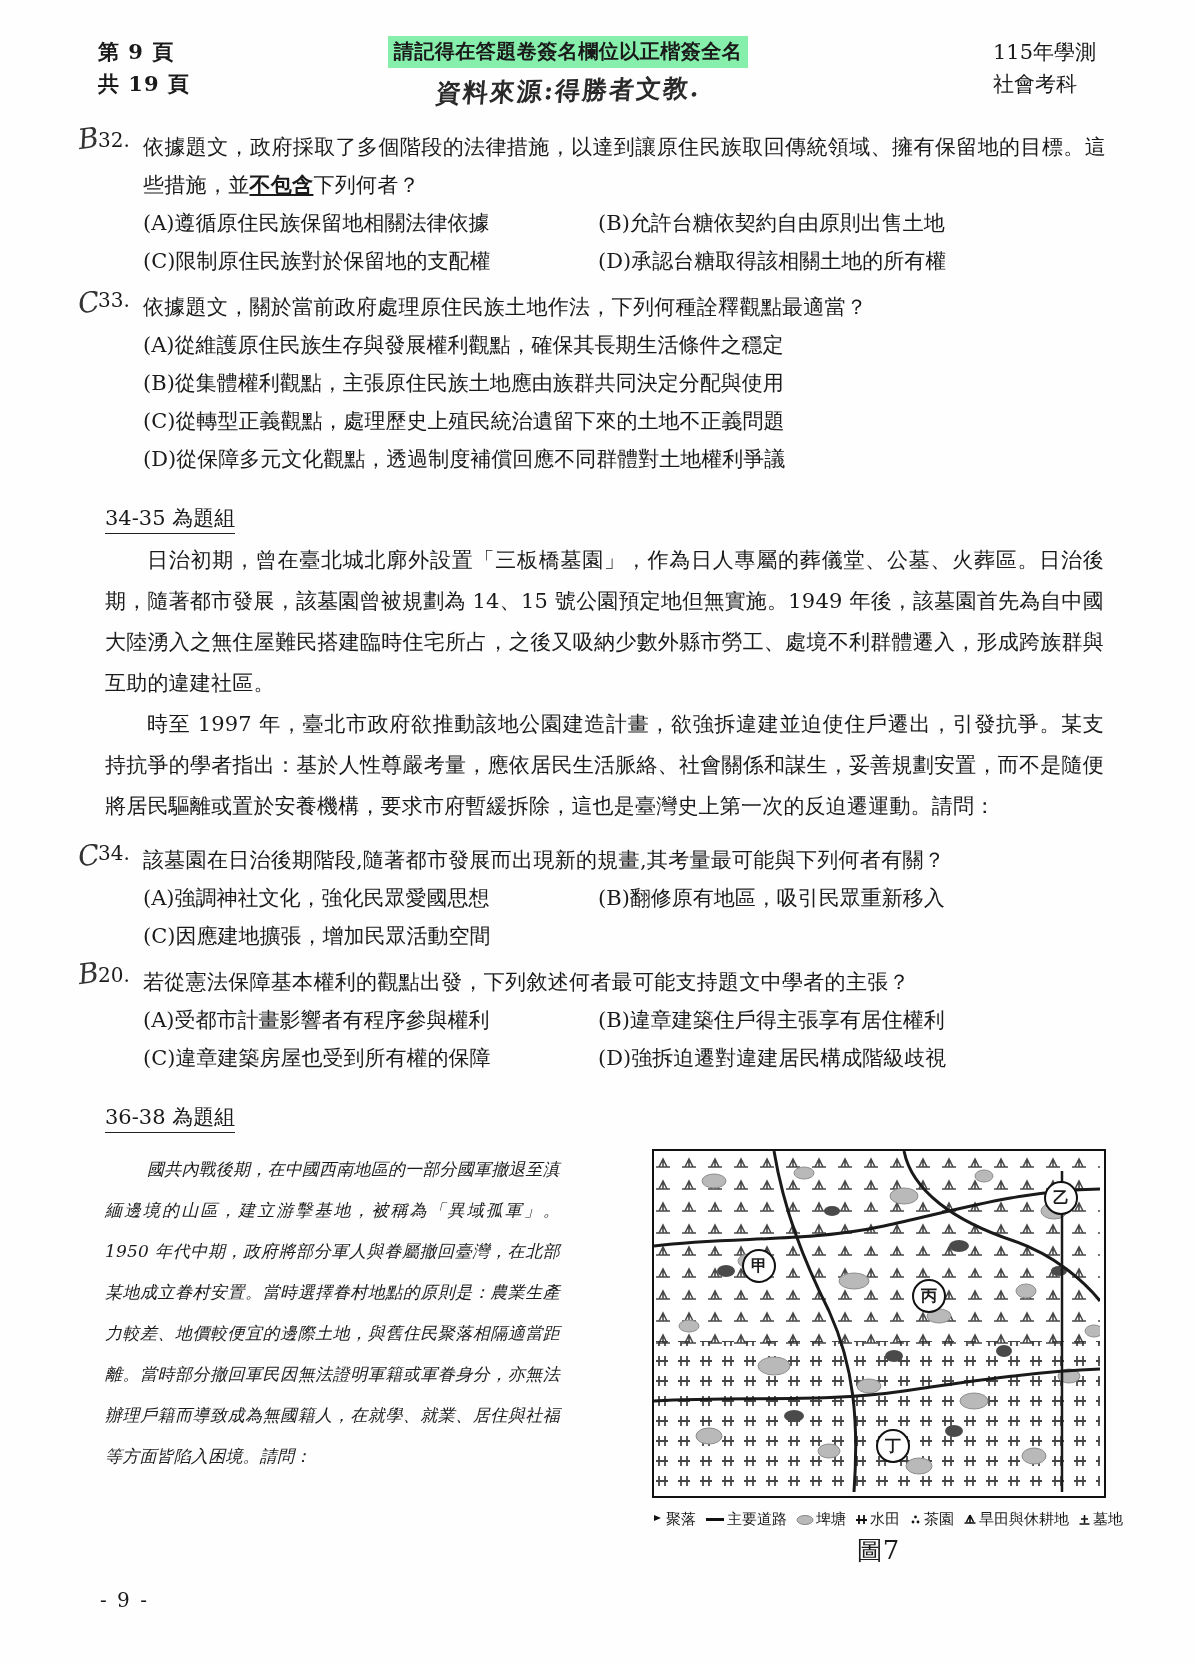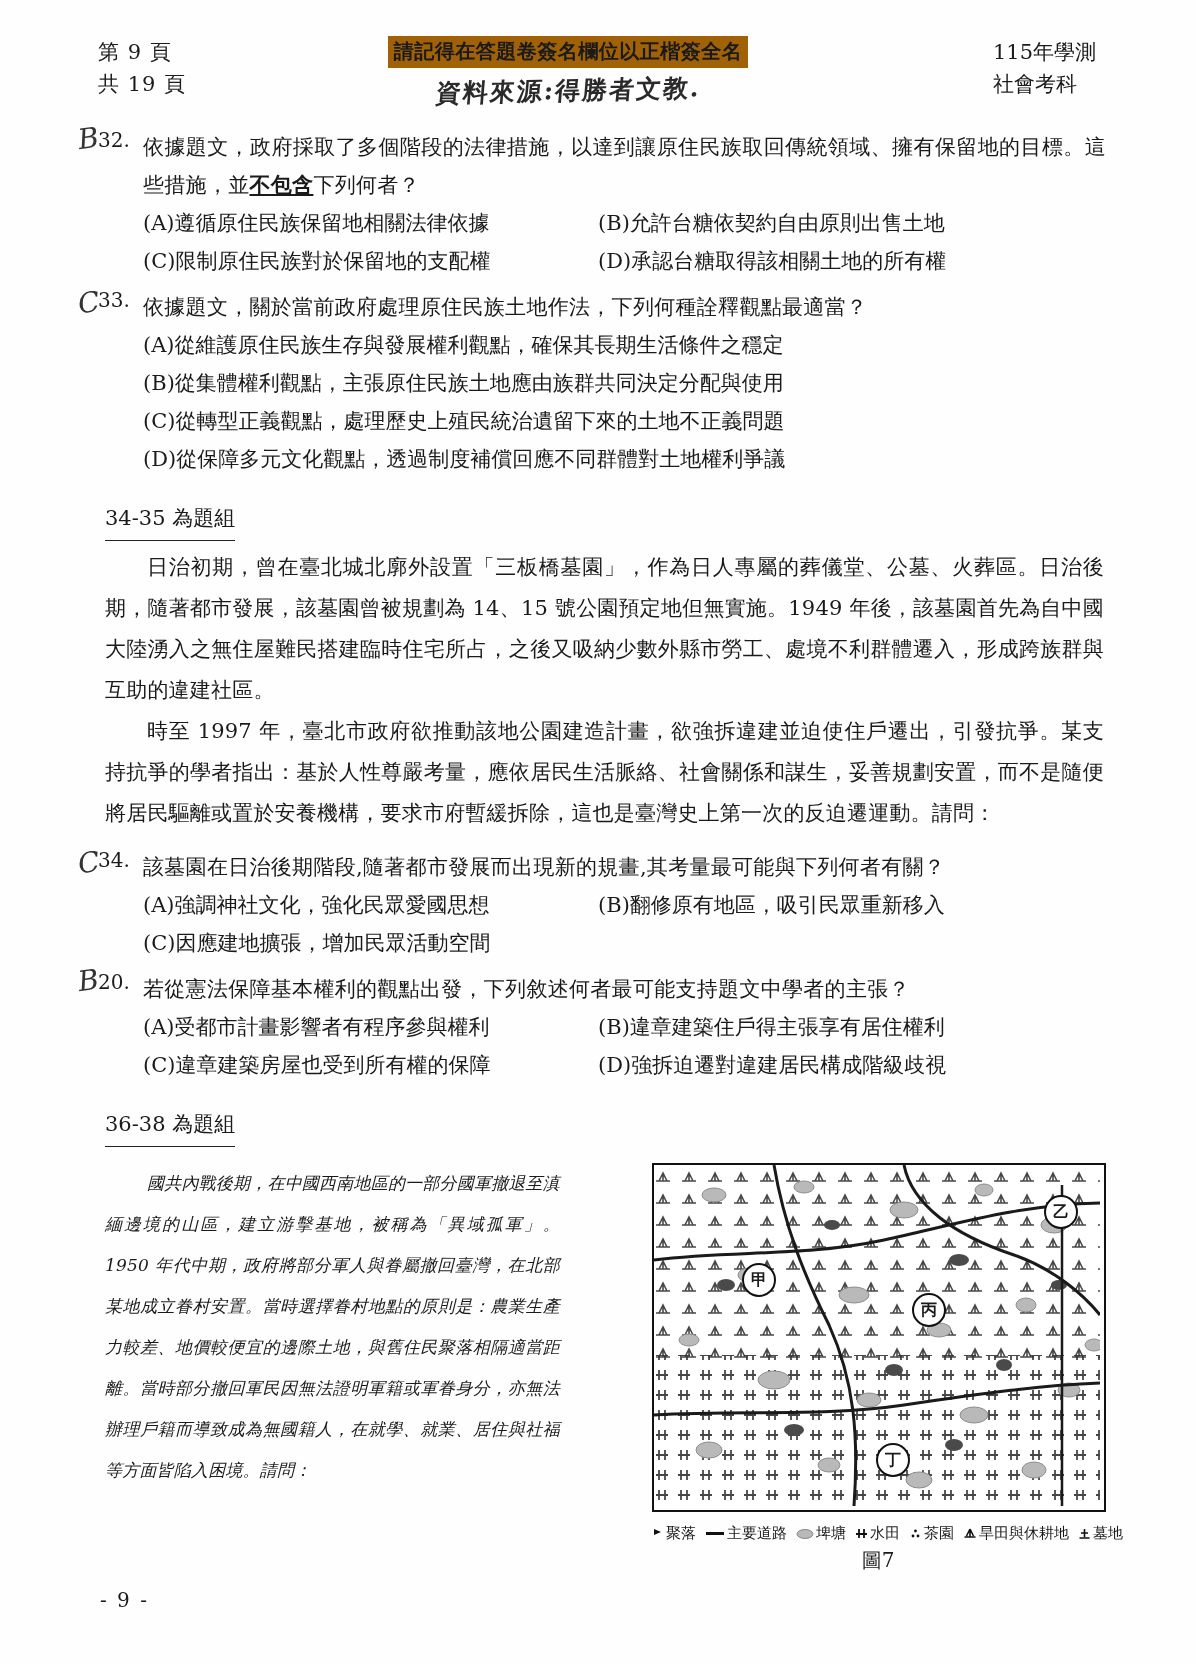--- a/index.html
+++ b/index.html
@@ -10,27 +10,27 @@
     color:#1a1a1a;
     position:relative;
     overflow:hidden;
   }
   .page { position:absolute; inset:0; padding:0; }
 
   
   .header { position:absolute; top:36px; left:0; width:1196px; height:80px; }
   .hdr-left {
     position:absolute; left:98px; top:0;
-    font-size:21px; line-height:32px; letter-spacing:1px;
+    font-size:21px; line-height:32px; letter-spacing:1px;font-weight:bold;
   }
   .hdr-left div { white-space:pre; }
   .hdr-center { position:absolute; left:358px; top:0; text-align:center; width:420px; }
   .hdr-banner {
     display:inline-block;
-    background:#a16207;
+    background:#86efac;
     font-size:20px; font-weight:bold;
     padding:2px 6px 3px 6px;
     letter-spacing:0.5px;
     font-family:"DejaVu Sans","Liberation Sans",sans-serif;
   }
   .hdr-hand {
     margin-top:6px;
     font-size:25px;
     font-family:"DejaVu Serif",serif;
     color:#2a2a2a;
@@ -69,21 +69,21 @@
 
   .opts { margin-left:143px; margin-right:80px; }
   .opt-row { display:flex; font-size:21px; line-height:38px; }
   .opt-row .opt { width:455px; }
   .opt-row .opt.wide { width:auto; }
   .opt-single { font-size:21px; line-height:38px; }
 
   .grouphead {
     margin-left:105px; margin-top:22px; margin-bottom:6px;
     font-size:21px; display:inline-block;
-    border-bottom:1.5px solid #222; padding-bottom:8px;
+    border-bottom:1.5px solid #222; padding-bottom:1px;
   }
   .grouphead-wrap { margin-left:0; }
 
   .para {
     margin-left:105px; margin-right:92px;
     font-size:21px; line-height:41px;
     text-align:justify; text-indent:42px;
     letter-spacing:0.2px;
   }
 
@@ -107,21 +107,21 @@
     position:relative;
     overflow:hidden;
   }
   .legend {
     display:flex; align-items:center; gap:9px;
     font-size:15px; margin-top:12px;
     font-family:"DejaVu Sans","Liberation Sans",sans-serif;
     white-space:nowrap;
   }
   .legend .li { display:flex; align-items:center; gap:2px; }
-  .figcap { text-align:center; font-size:20px; margin-top:4px; }
+  .figcap { text-align:center; font-size:26px; margin-top:4px; }
 
   
   .mapsvg { position:absolute; left:0; top:0; }
   .circ-label {
     position:absolute; width:30px; height:30px;
     border:2.5px solid #111; border-radius:50%;
     display:flex; align-items:center; justify-content:center;
     font-size:16px; background:#fff; font-weight:bold;
     font-family:"DejaVu Sans","Liberation Sans",sans-serif;
   }

